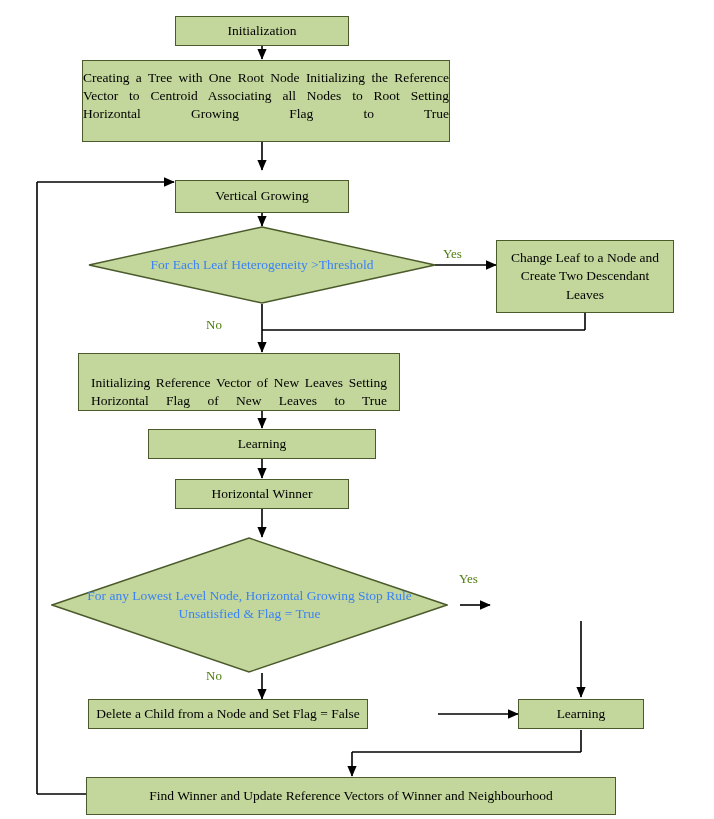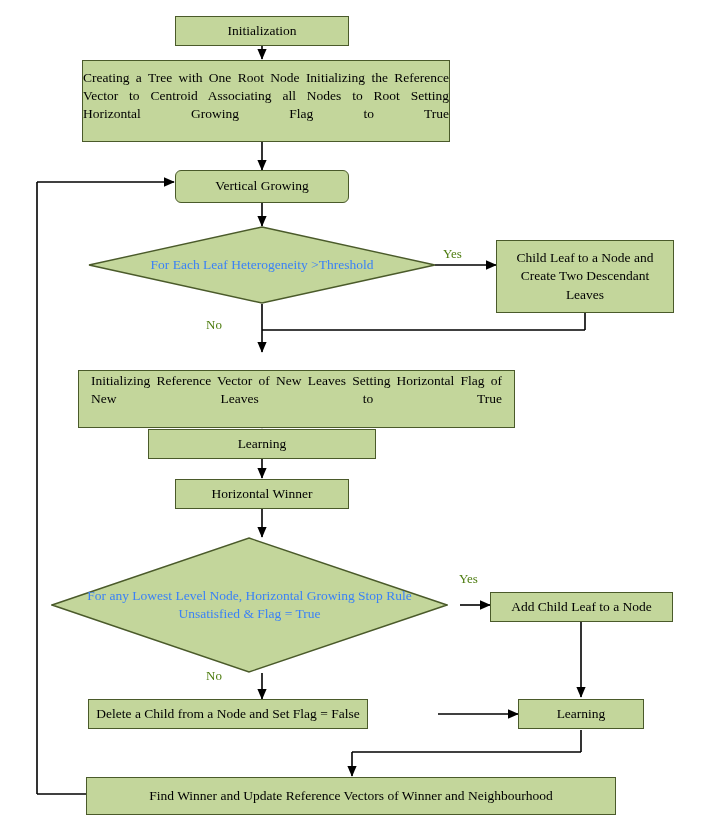--- a/index.html
+++ b/index.html
@@ -132,57 +132,54 @@
   </svg>
 
   <div class="box" style="left:175px; top:16px; width:174px; height:25px;">
     <span>Initialization</span>
   </div>
 
   <div class="box justify" style="left:82px; top:60px; width:368px; height:82px; padding:8px 0;">
     <span>Creating a Tree with One Root Node Initializing the Reference Vector to Centroid Associating all Nodes to Root Setting Horizontal Growing Flag to True</span>
   </div>
 
-  <div class="box" style="left:175px; top:170px; width:174px; height:33px;border-radius:6px;">
+  <div class="box" style="left:175px; top:180px; width:174px; height:33px;">
     <span>Vertical Growing</span>
   </div>
 
   <div class="diamond-wrap" style="left:88px; top:226px; width:348px; height:78px;">
     <svg width="348" height="78" viewBox="0 0 348 78">
       <polygon points="174,1 347,39 174,77 1,39" fill="#c3d69b" stroke="#4a5a2a" stroke-width="1.4"></polygon>
     </svg>
     <div class="diamond-label">For Each Leaf Heterogeneity &gt;Threshold</div>
   </div>
 
   <div class="box" style="left:496px; top:240px; width:178px; height:73px;">
-    <span>Child Leaf to a Node and Create Two Descendant Leaves</span>
+    <span>Change Leaf to a Node and Create Two Descendant Leaves</span>
   </div>
 
-  <div class="box justify" style="left:78px; top:370px; width:437px; height:58px; padding:1px 12px;">
+  <div class="box justify" style="left:78px; top:353px; width:322px; height:58px; padding:20px 12px;">
     <span>Initializing Reference Vector of New Leaves Setting Horizontal Flag of New Leaves to True</span>
   </div>
 
   <div class="box" style="left:148px; top:429px; width:228px; height:26px;">
     <span>Learning</span>
   </div>
 
   <div class="box" style="left:175px; top:479px; width:174px; height:25px;">
     <span>Horizontal Winner</span>
   </div>
 
   <div class="diamond-wrap" style="left:51px; top:537px; width:397px; height:136px;">
     <svg width="397" height="136" viewBox="0 0 397 136">
       <polygon points="198,1 396,68 198,135 1,68" fill="#c3d69b" stroke="#4a5a2a" stroke-width="1.4"></polygon>
     </svg>
     <div class="diamond-label">For any Lowest Level Node, Horizontal Growing Stop Rule Unsatisfied &amp; Flag = True</div>
   </div>
 
-  <div class="box" style="left:490px; top:592px; width:183px; height:29px;">
-    <span>Add Child Leaf to a Node</span>
-  </div>
 
   <div class="box" style="left:88px; top:699px; width:280px; height:29px;">
     <span>Delete a Child from a Node and Set Flag = False</span>
   </div>
 
   <div class="box" style="left:518px; top:699px; width:126px; height:30px;">
     <span>Learning</span>
   </div>
 
   <div class="box" style="left:86px; top:777px; width:530px; height:38px;">

